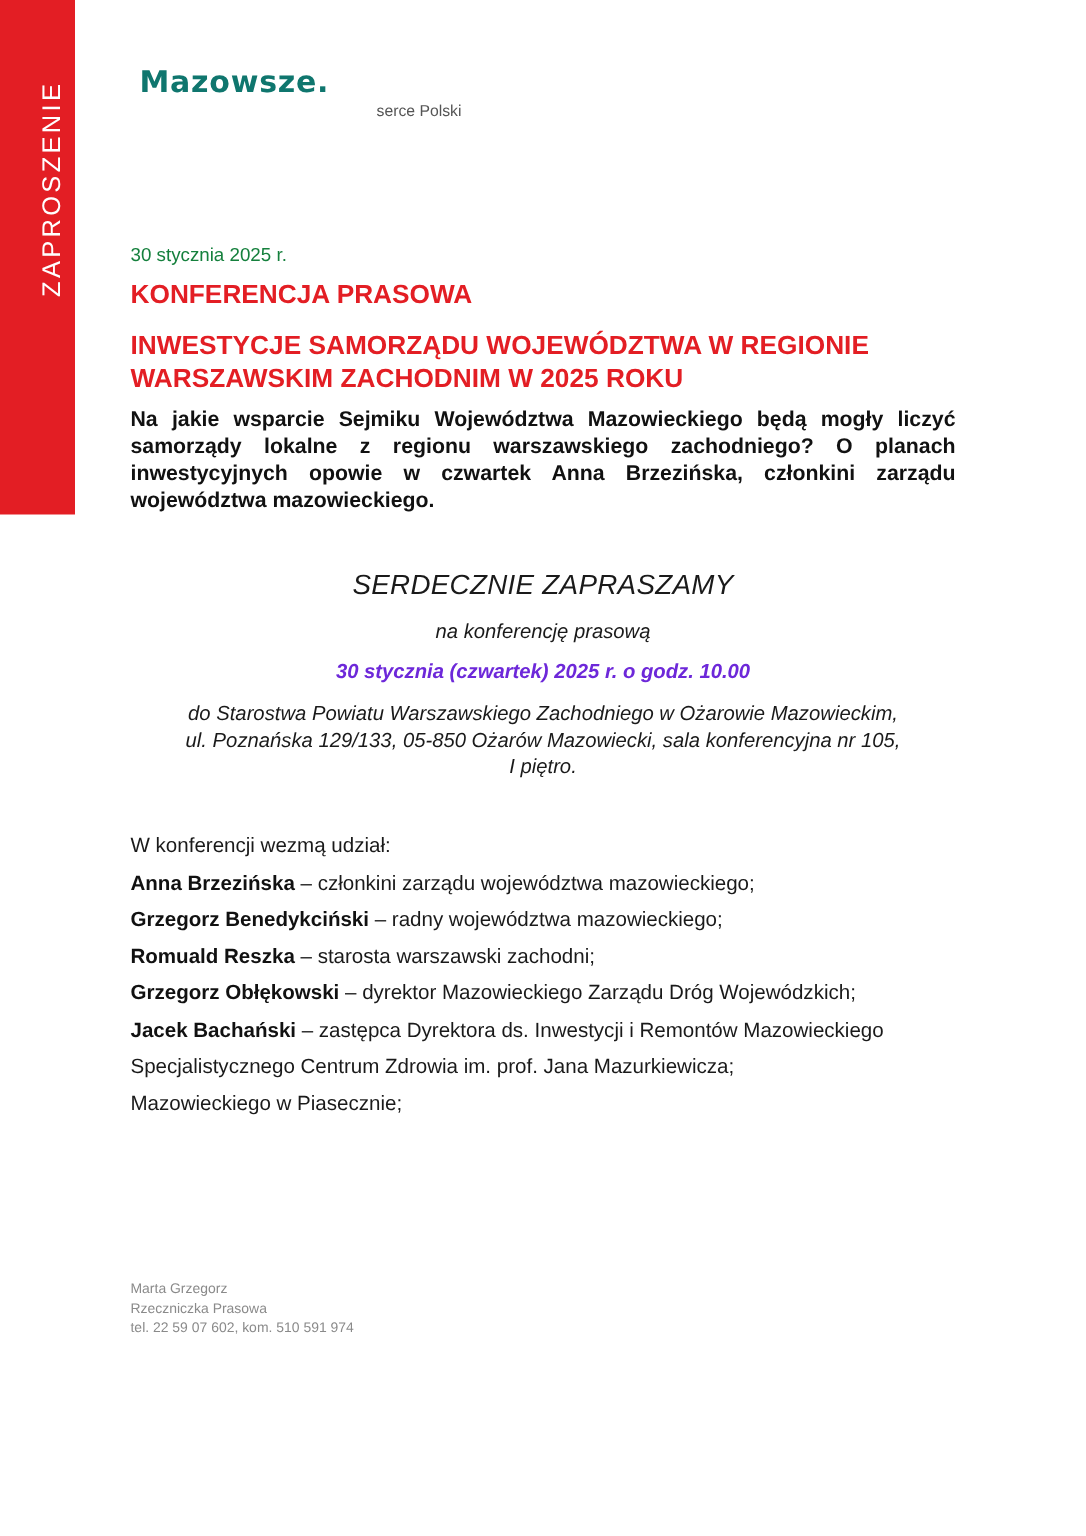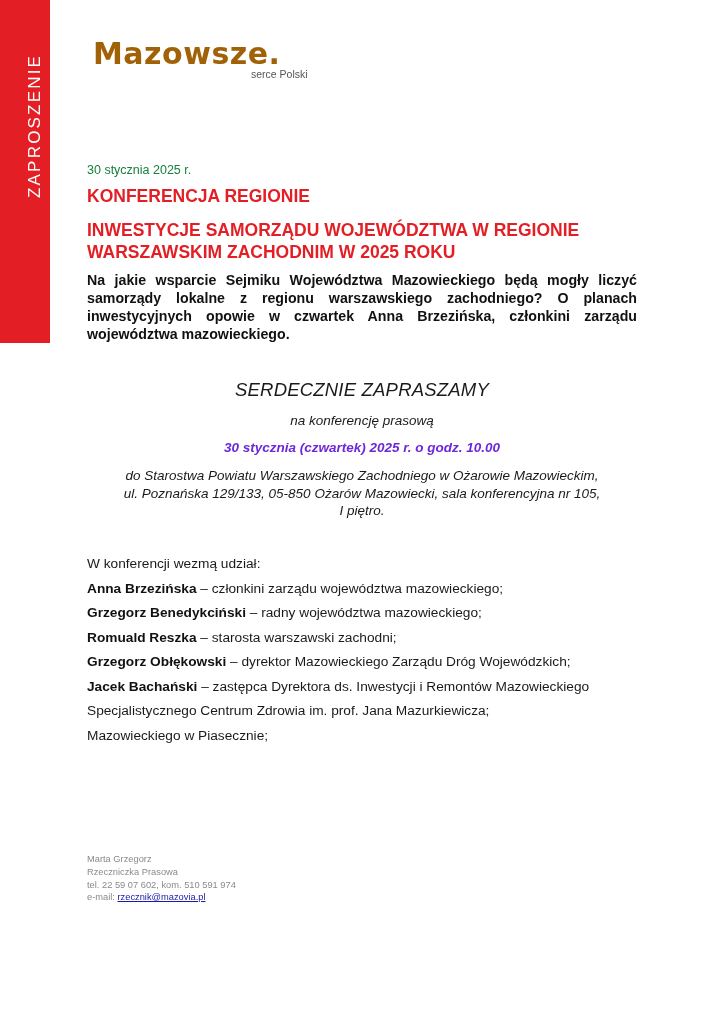--- a/index.html
+++ b/index.html
@@ -1,20 +1,20 @@
 <!DOCTYPE html>
 <html><head>
   <meta charset="utf-8">
   <style>
     html, body { margin:0; padding:0; background:#ffffff; }
     body { width:724px; height:1024px; position:relative; overflow:hidden; font-family:"Liberation Sans", sans-serif; color:#1a1a1a; }
     .side-bar { position:absolute; left:0; top:0; width:50px; height:343px; background:#e31e24; }
     .side-text { position:absolute; left:35px; top:198px; transform-origin:0 0; transform:rotate(-90deg); color:#ffffff; font-size:17px; letter-spacing:2.2px; white-space:nowrap; line-height:1; margin-left:-9px; }
     .logo { position:absolute; left:93px; top:38px; width:195px; height:44px; }
-    .logo-word { position:absolute; left:0; top:0; font-family:"DejaVu Sans", sans-serif; font-weight:bold; font-size:30px; color:#a16207; letter-spacing:0.5px; line-height:32px; }
+    .logo-word { position:absolute; left:0; top:0; font-family:"DejaVu Sans", sans-serif; font-weight:bold; font-size:20px; color:#0f766e; letter-spacing:0.5px; line-height:32px; }
     .logo-sub { position:absolute; left:124px; top:30px; font-size:10.5px; color:#555555; white-space:nowrap;margin-left:34px; }
     .date { position:absolute; left:87px; top:163px; font-size:12.5px; color:#15803d; }
     .h1 { position:absolute; left:87px; top:186px; font-size:17.5px; font-weight:bold; color:#e31e24; white-space:nowrap; }
     .h2 { position:absolute; left:87px; top:219px; width:560px; font-size:17.5px; font-weight:bold; color:#e31e24; line-height:22px; }
     .lead { position:absolute; left:87px; top:271px; width:550px; font-size:14.2px; font-weight:bold; color:#111111; line-height:18px; text-align:justify; }
     .center-block { position:absolute; left:87px; width:550px; text-align:center;font-style:italic; }
     .invite { top:379px; font-size:18.5px; color:#1a1a1a; letter-spacing:0.2px; }
     .conf { top:413px; font-size:13.5px; color:#1a1a1a; }
     .when { top:440px; font-size:13.5px; font-weight:bold; color:#6d28d9; }
     .where { top:467px; font-size:13.5px; color:#1a1a1a; line-height:17.5px; }
@@ -30,21 +30,21 @@
 <div class="side-bar">
   <div class="side-text">ZAPROSZENIE</div>
 </div>
 
 <div class="logo">
   <div class="logo-word">Mazowsze.</div>
   <div class="logo-sub">serce Polski</div>
 </div>
 
 <div class="date">30 stycznia 2025 r.</div>
-<div class="h1">KONFERENCJA REGIONIE</div>
+<div class="h1">KONFERENCJA PRASOWA</div>
 <div class="h2">INWESTYCJE SAMORZĄDU WOJEWÓDZTWA W REGIONIE WARSZAWSKIM ZACHODNIM W 2025 ROKU</div>
 <div class="lead">Na jakie wsparcie Sejmiku Województwa Mazowieckiego będą mogły liczyć samorządy lokalne z regionu warszawskiego zachodniego? O planach inwestycyjnych opowie w czwartek Anna Brzezińska, członkini zarządu województwa mazowieckiego.</div>
 
 <div class="center-block invite">SERDECZNIE ZAPRASZAMY</div>
 <div class="center-block conf">na konferencję prasową</div>
 <div class="center-block when">30 stycznia (czwartek) 2025 r. o godz. 10.00</div>
 <div class="center-block where">
   <div>do Starostwa Powiatu Warszawskiego Zachodniego w Ożarowie Mazowieckim,</div>
   <div>ul. Poznańska 129/133, 05-850 Ożarów Mazowiecki, sala konferencyjna nr 105,</div>
   <div>I piętro.</div>
@@ -58,14 +58,13 @@
   <div><b>Grzegorz Obłękowski</b><span> – dyrektor Mazowieckiego Zarządu Dróg Wojewódzkich;</span></div>
   <div><b>Jacek Bachański</b><span> – zastępca Dyrektora ds. Inwestycji i Remontów Mazowieckiego</span></div>
   <div>Specjalistycznego Centrum Zdrowia im. prof. Jana Mazurkiewicza;</div>
   <div>Mazowieckiego w Piasecznie;</div>
 </div>
 
 <div class="contact">
   <div>Marta Grzegorz</div>
   <div>Rzeczniczka Prasowa</div>
   <div>tel. 22 59 07 602, kom. 510 591 974</div>
-  <div><span>e-mail: </span><a href="rzecznik@mazovia.pl">rzecznik@mazovia.pl</a></div>
 </div>
 
 </body></html>

